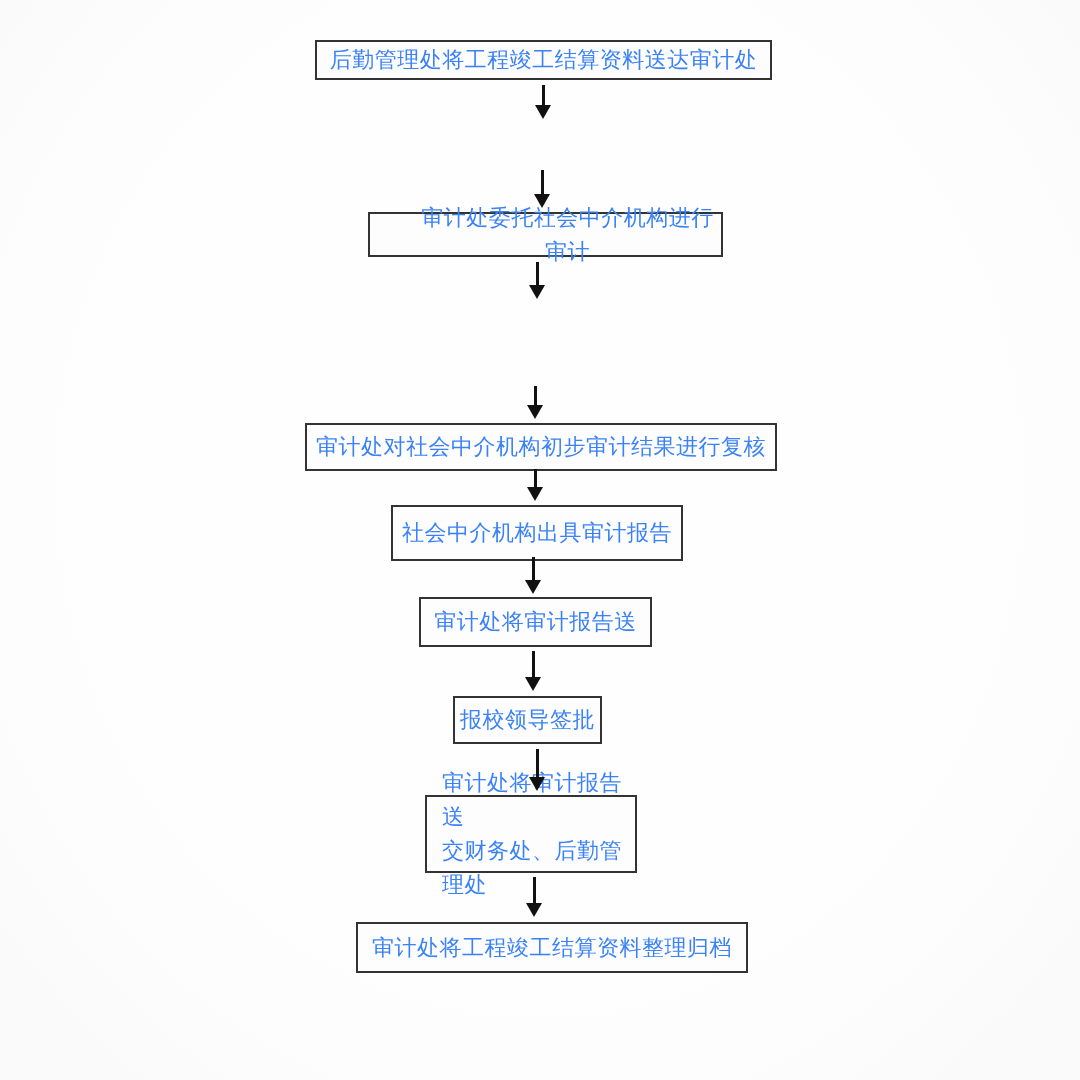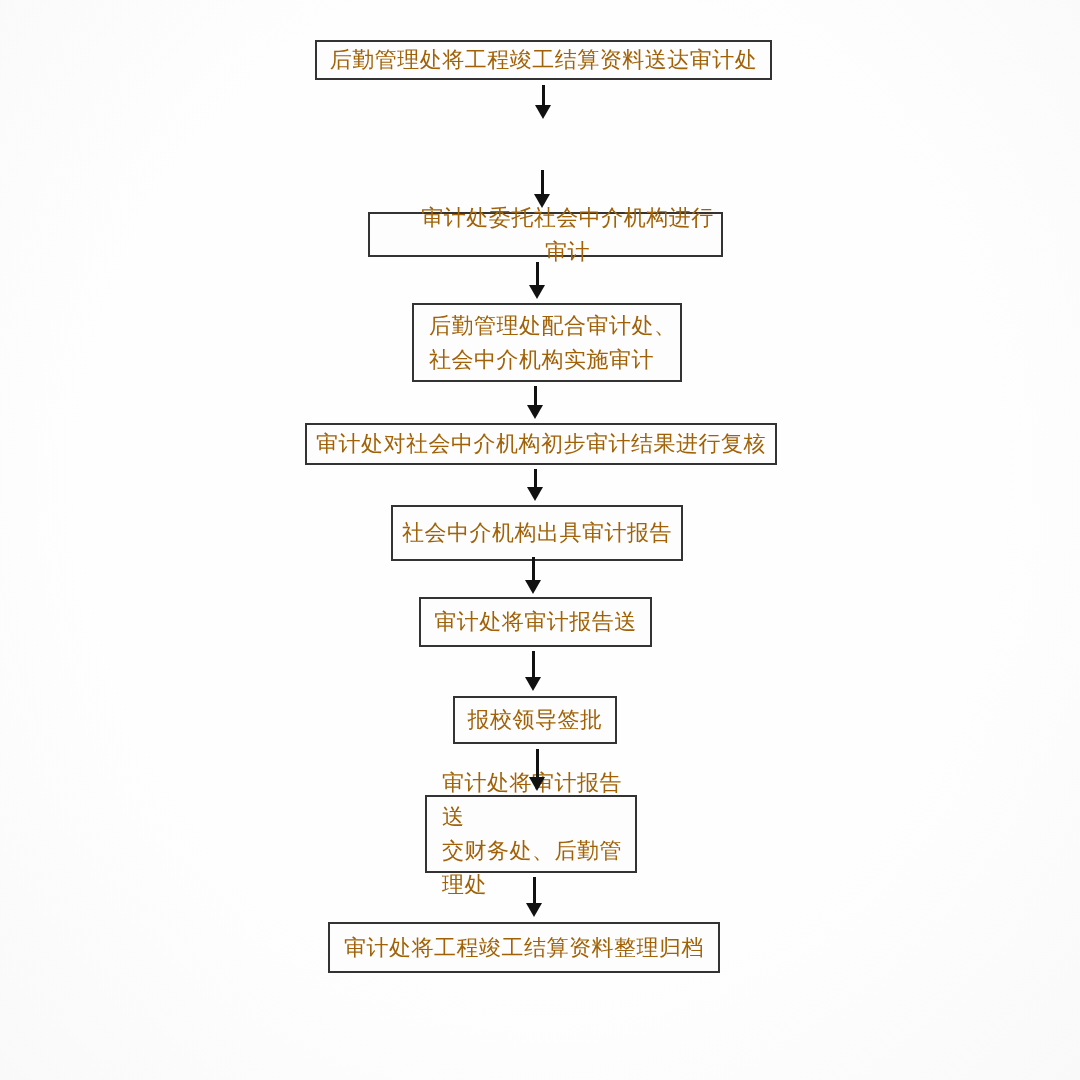--- a/index.html
+++ b/index.html
@@ -21,21 +21,21 @@
     box-sizing: border-box;
     border: 2px solid #333333;
     background: #fdfdfd;
     display: flex;
     align-items: center;
     justify-content: center;
     text-align: center;
     font-size: 22px;
     line-height: 34px;
     letter-spacing: 0.5px;
-    color: #a16207;
+    color: #3b82f6;
     white-space: pre-line;
   }
   .node.left-text {
     justify-content: flex-start;
     text-align: left;
     padding-left: 15px;
   }
   .arrow {
     position: absolute;
     width: 3px;
@@ -57,35 +57,33 @@
 </head>
 <body>
 
 <div id="canvas">
 
   <div class="node" style="left:315px; top:40px;  width:457px; height:40px;">后勤管理处将工程竣工结算资料送达审计处</div>
 
 
   <div class="node" style="left:368px; top:212px; width:355px; height:45px;padding-left:44px;">审计处委托社会中介机构进行审计</div>
 
-  <div class="node left-text" style="left:412px; top:303px; width:270px; height:79px;">后勤管理处配合审计处、
-社会中介机构实施审计</div>
 
-  <div class="node" style="left:305px; top:423px; width:472px; height:42px;">审计处对社会中介机构初步审计结果进行复核</div>
+  <div class="node" style="left:305px; top:423px; width:472px; height:48px;">审计处对社会中介机构初步审计结果进行复核</div>
 
   <div class="node" style="left:391px; top:505px; width:292px; height:56px;">社会中介机构出具审计报告</div>
 
   <div class="node" style="left:419px; top:597px; width:233px; height:50px;">审计处将审计报告送</div>
 
-  <div class="node" style="left:453px; top:696px; width:164px; height:48px;text-align:right;">报校领导签批</div>
+  <div class="node" style="left:453px; top:696px; width:149px; height:48px;text-align:right;">报校领导签批</div>
 
   <div class="node left-text" style="left:425px; top:795px; width:212px; height:78px;">审计处将审计报告送
 交财务处、后勤管理处</div>
 
-  <div class="node" style="left:328px; top:922px; width:392px; height:51px;">审计处将工程竣工结算资料整理归档</div>
+  <div class="node" style="left:356px; top:922px; width:392px; height:51px;">审计处将工程竣工结算资料整理归档</div>
 
   <div class="arrow" style="left:541.5px; top:85px;  height:21px;"></div>
   <div class="arrow" style="left:540.5px; top:170px; height:25px;"></div>
   <div class="arrow" style="left:535.5px; top:262px; height:24px;"></div>
   <div class="arrow" style="left:533.5px; top:386px; height:20px;"></div>
   <div class="arrow" style="left:533.5px; top:469px; height:19px;"></div>
   <div class="arrow" style="left:531.5px; top:557px; height:24px;"></div>
   <div class="arrow" style="left:531.5px; top:651px; height:27px;"></div>
   <div class="arrow" style="left:535.5px; top:749px; height:29px;"></div>
   <div class="arrow" style="left:532.5px; top:877px; height:27px;"></div>

